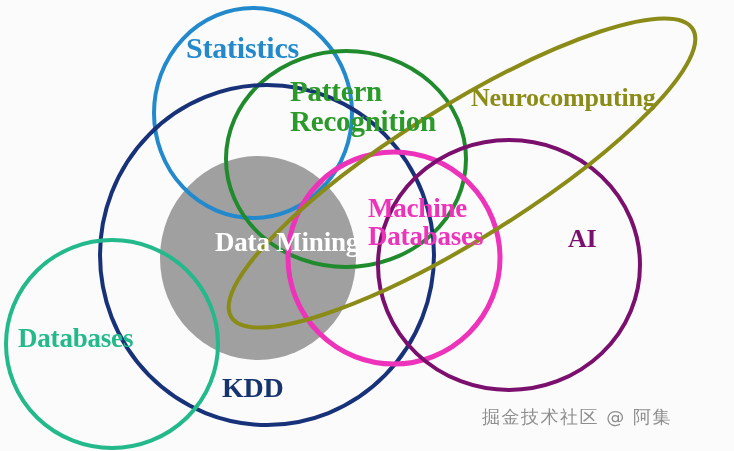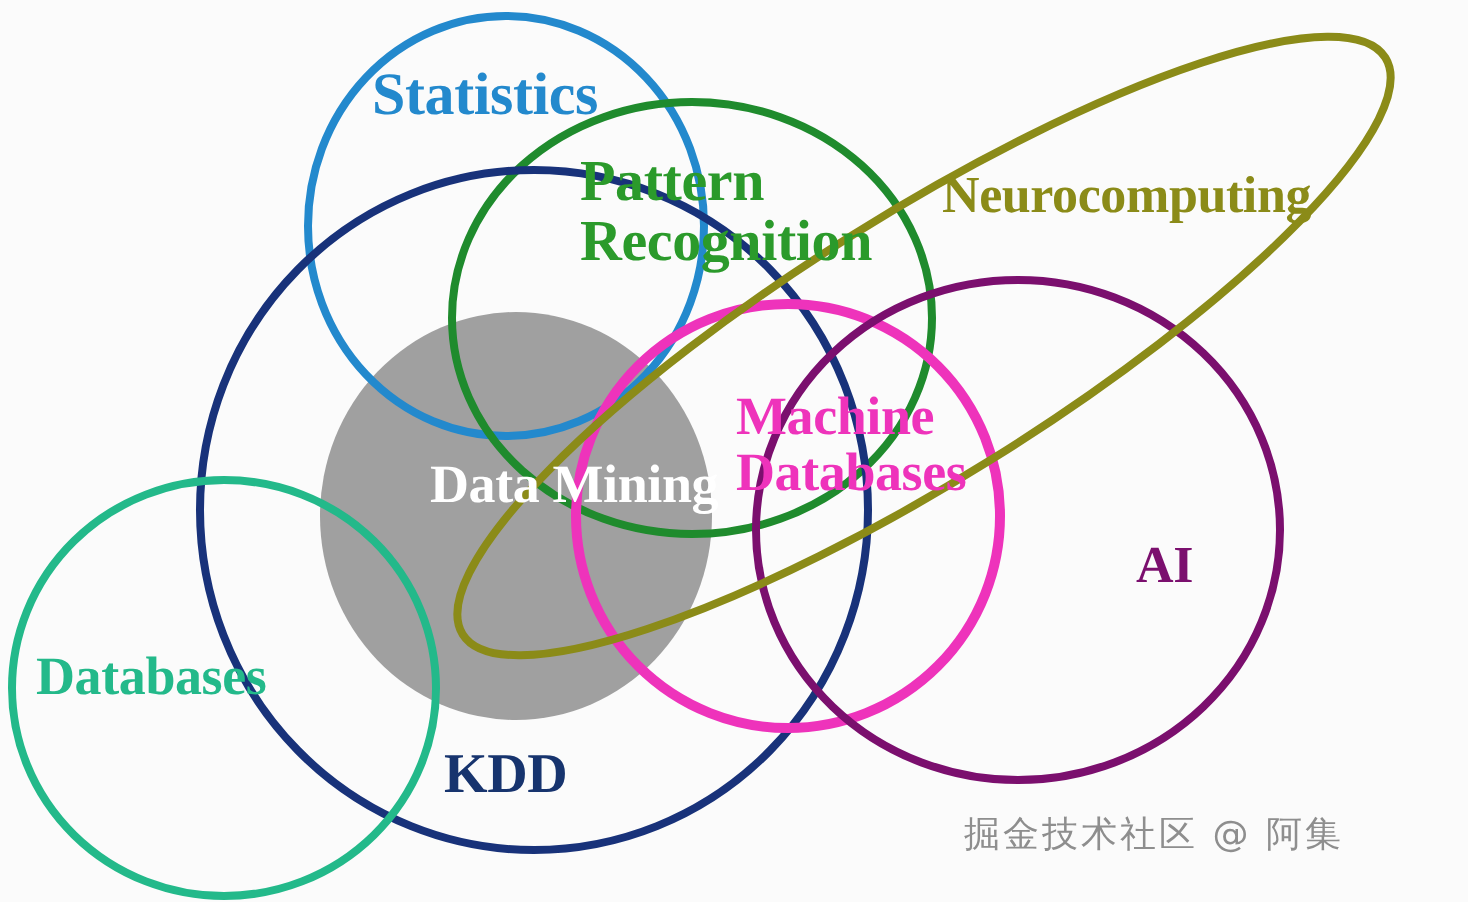--- a/index.html
+++ b/index.html
@@ -64,21 +64,20 @@
     top: 195px;
     font-size: 27px;
     color: #ee33bb;
   }
   .label-ml .l2 { display: block; }
   .label-ai {
     left: 568px;
     top: 226px;
     font-size: 26px;
     color: #7b0f6e;
-    margin-top: 44px;
   }
   .label-kdd {
     left: 222px;
     top: 374px;
     font-size: 28px;
     color: #17346e;
   }
   .label-databases {
     left: 18px;
     top: 325px;

